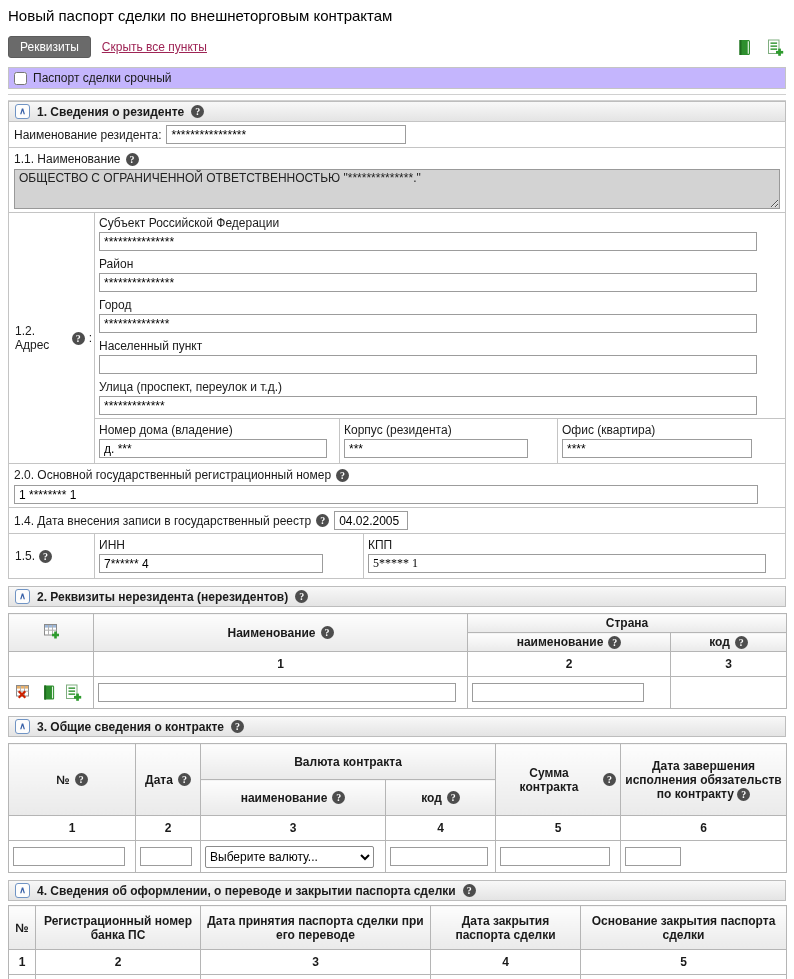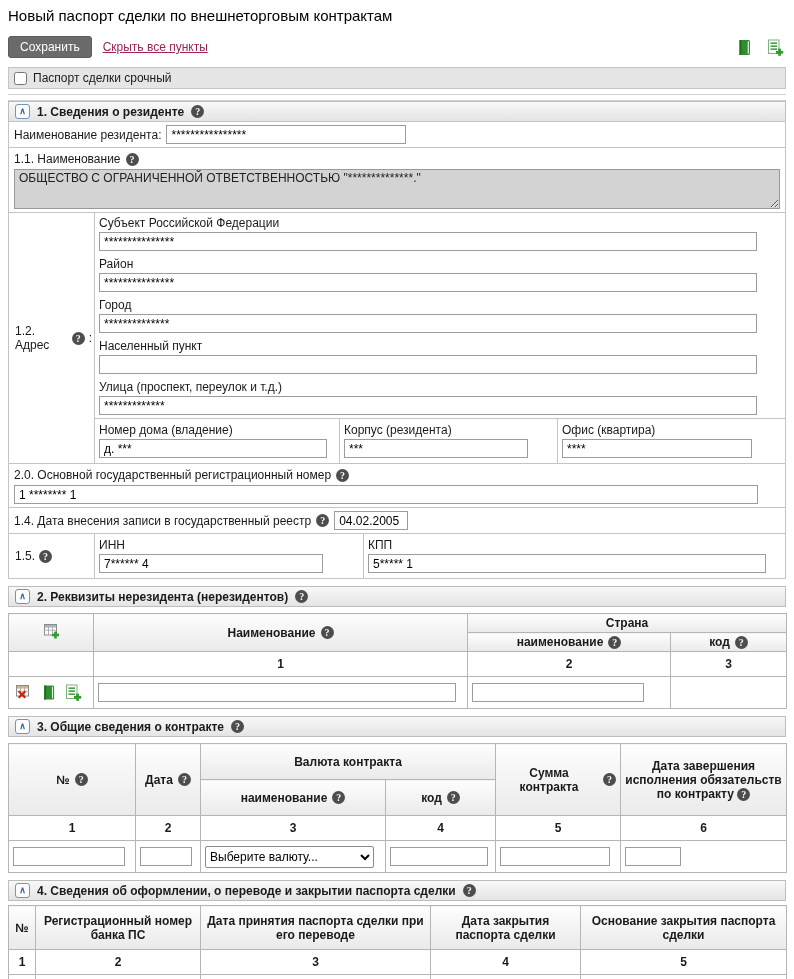--- a/index.html
+++ b/index.html
@@ -9,21 +9,21 @@
 
   .title { font-size:15px; font-weight:normal; margin:3px 0 12px 0; color:#000; }
 
   .toolbar { display:flex; align-items:center; margin-bottom:9px; }
   .btn { background:#6a6a6a; color:#fff; border:1px solid #5c5c5c; border-radius:3px;
          padding:3px 11px; font-size:12px; font-family:"Liberation Sans", sans-serif; cursor:pointer; }
   .hide-link { color:#9e2455; text-decoration:underline; margin-left:11px; font-size:12px; cursor:pointer; }
   .toolbar-icons { margin-left:auto; display:flex; gap:15px; align-items:center; padding-right:2px; }
   .icon-btn { display:inline-flex; cursor:pointer; }
 
-  .box { border:1px solid #c4c4c4; background:#e5e5e5; }
+  .box { border:1px solid #c4c4c4; background:#c4b5fd; }
   .checkbox-row { display:flex; align-items:center; gap:6px; padding:3px 5px; height:22px; }
   .checkbox-row input { margin:0; width:13px; height:13px; }
   .spacer-row { height:7px; margin-top:5px; border:1px solid #d0d0d0; border-left:none; border-right:none; }
 
   .section-header { display:flex; align-items:center; gap:7px; padding:3px 6px; height:21px;
        background:linear-gradient(#f8f8f8,#e4e4e4); border:1px solid #bdbdbd; font-weight:bold; }
   .section-header.mt { margin-top:7px; }
   .collapse-btn { width:15px; height:15px; border:1px solid #7094c4; border-radius:3px; background:#fdfdfd;
        color:#3a62a8; font-size:9px; font-weight:bold; line-height:13px; text-align:center; cursor:pointer; flex:0 0 auto; }
   .help { display:inline-block; width:13px; height:13px; border-radius:50%; background:#4d4d4d; color:#fff;
@@ -94,21 +94,21 @@
       <path d="M3.2 7.2 9.8 13.8M9.8 7.2 3.2 13.8" stroke="#cc2200" stroke-width="2.2"></path>
     </g>
   </defs>
 </svg>
 
 <div class="page">
 
   <div class="title">Новый паспорт сделки по внешнеторговым контрактам</div>
 
   <div class="toolbar">
-    <button class="btn">Сохранить</button>
+    <button class="btn">Реквизиты</button>
     <a class="hide-link">Скрыть все пункты</a>
     <div class="toolbar-icons">
       <span class="icon-btn">
           <svg width="17" height="17" viewBox="0 0 17 17">
             <use href="#ic-book"></use>
           </svg>
         </span>
       <span class="icon-btn">
           <svg width="17" height="17" viewBox="0 0 17 17">
             <use href="#ic-addlist"></use>
@@ -206,21 +206,21 @@
       <span>1.5.</span>
       <span class="help">?</span>
     </div>
     <div class="addr-right" style="display:flex">
       <div class="abcell" style="flex:0 0 268px">
         <span class="flabel">ИНН</span>
         <input class="inp" style="width: 224px;" value="7****** 4">
       </div>
       <div class="abcell" style="flex:1">
         <span class="flabel">КПП</span>
-        <input class="inp" style="width: 398px;" value="5***** 1">
+        <input class="inp" style="width: 398px; font-family: Liberation Serif, serif;" value="5***** 1">
       </div>
     </div>
   </div>
 
   <div class="section-header mt">
     <span class="collapse-btn">∧</span>
     <span>2. Реквизиты нерезидента (нерезидентов)</span>
     <span class="help">?</span>
   </div>
 

